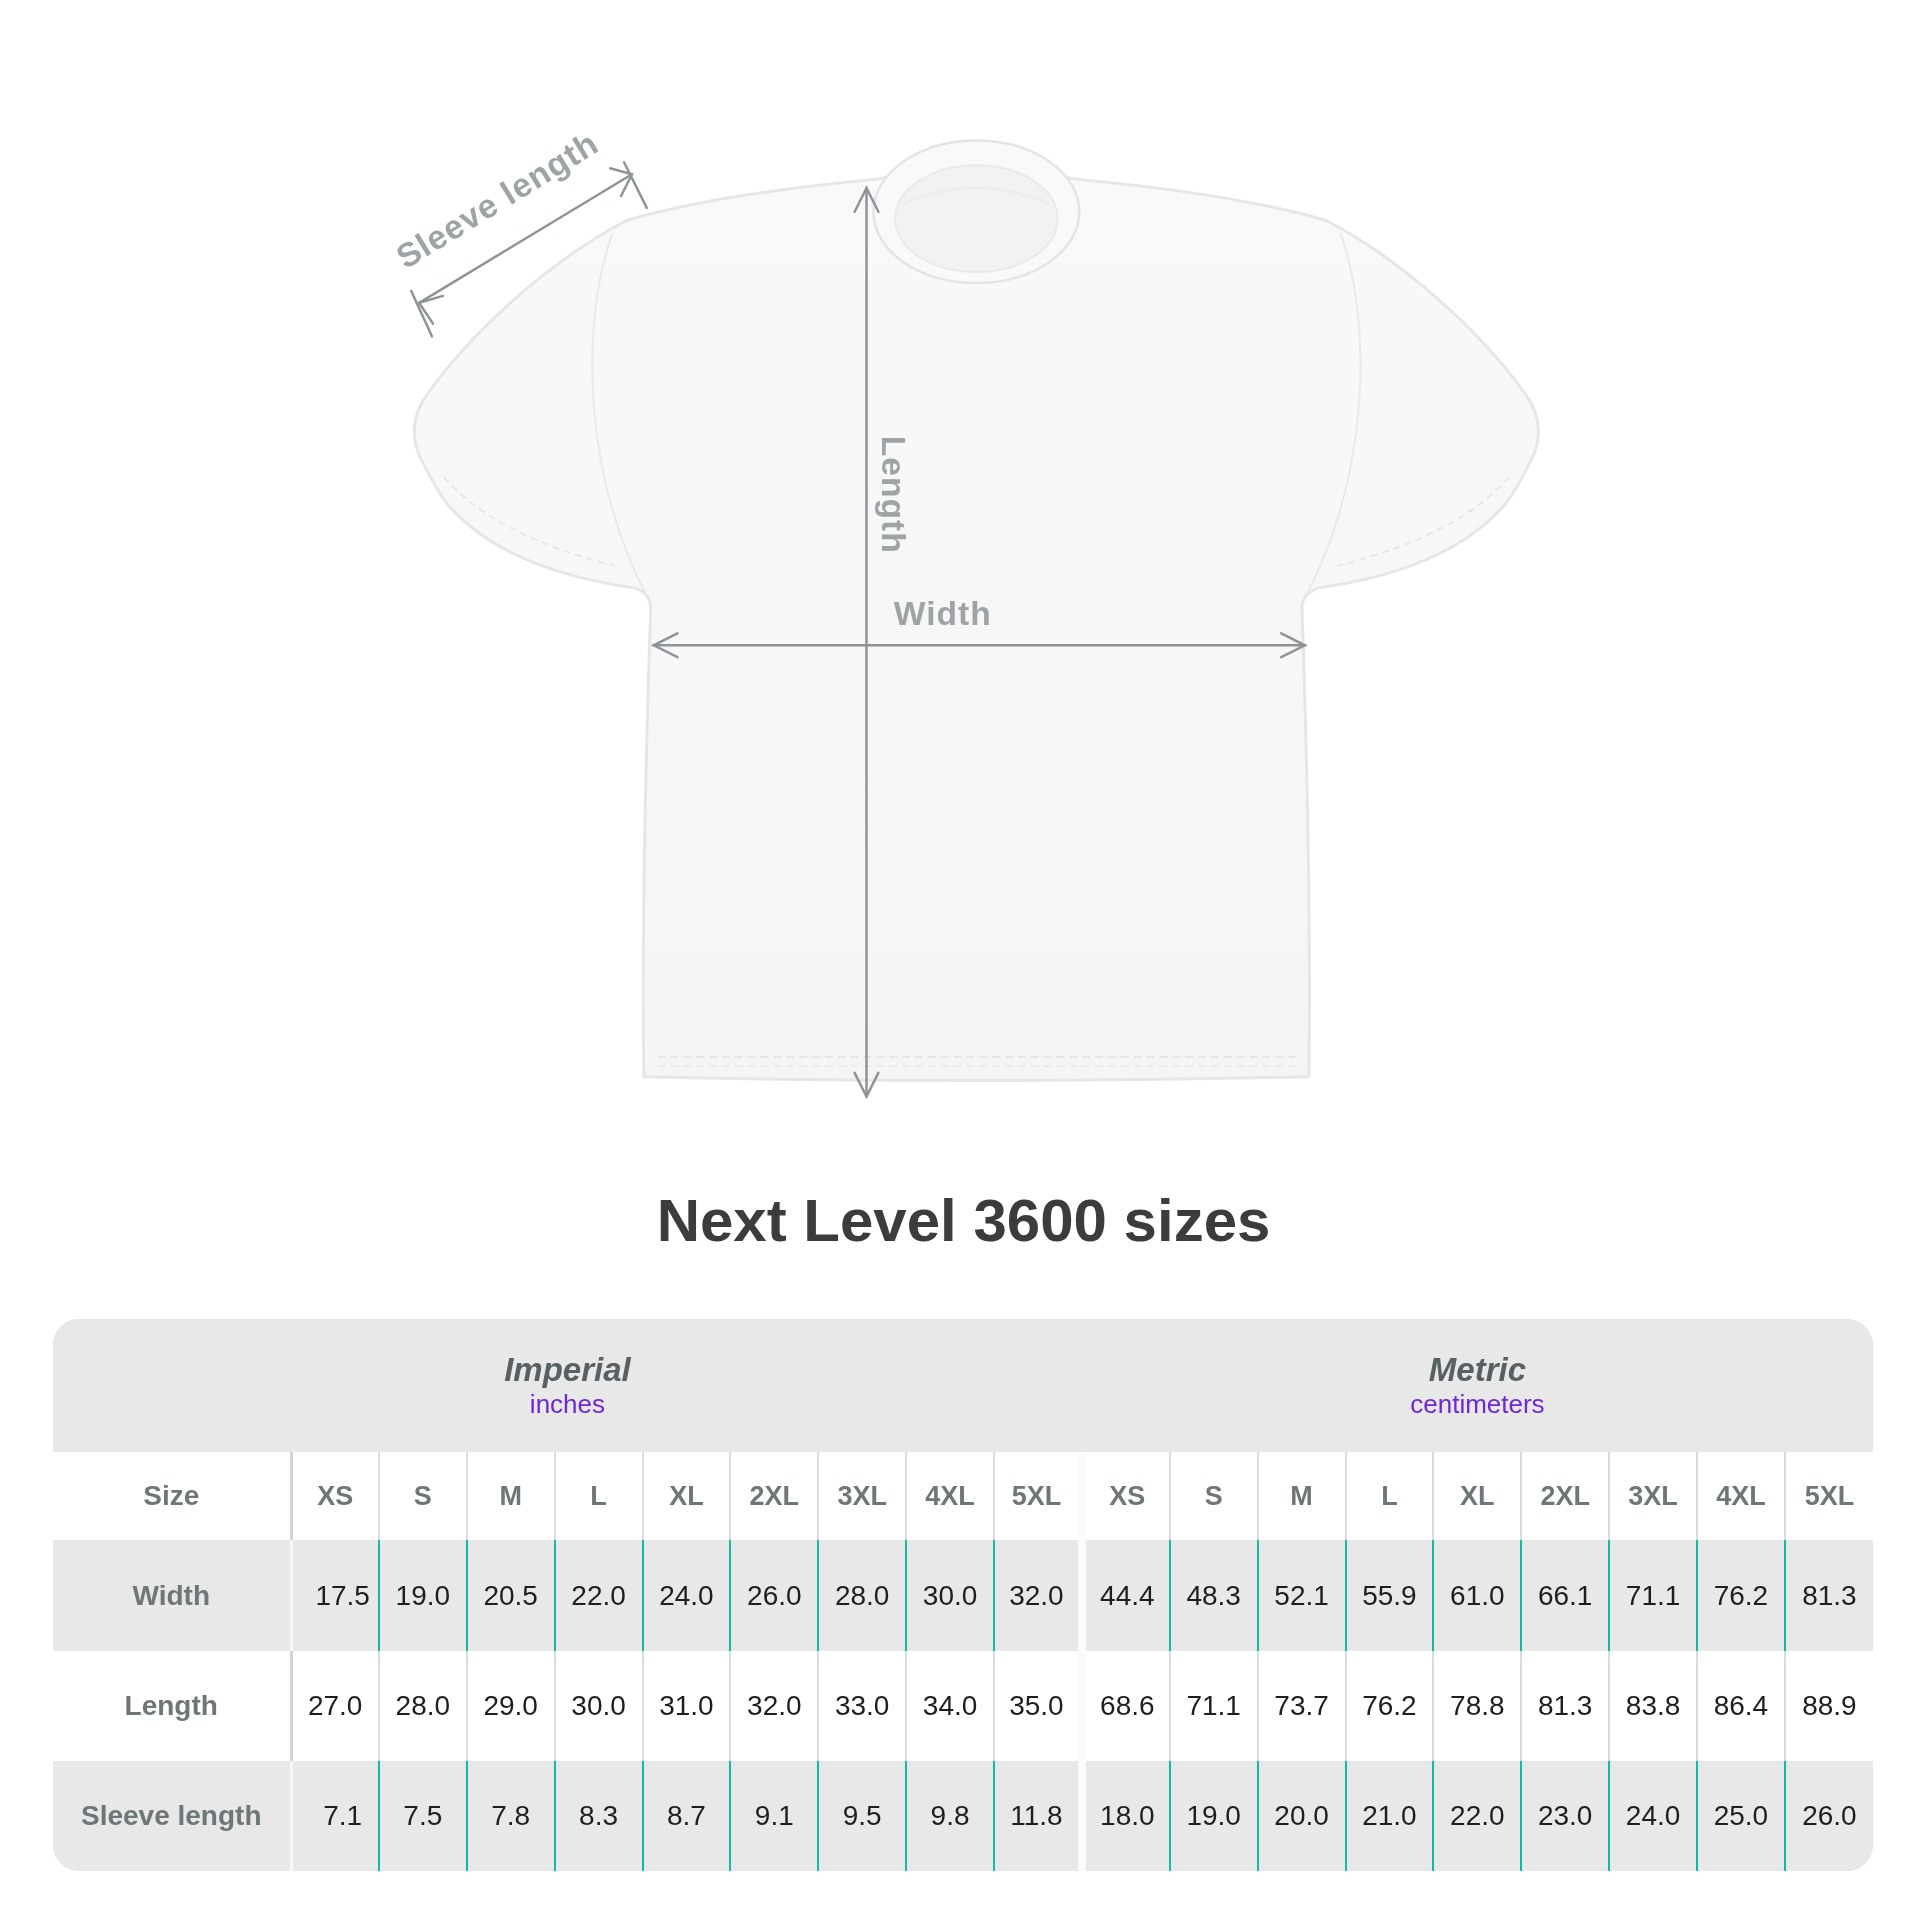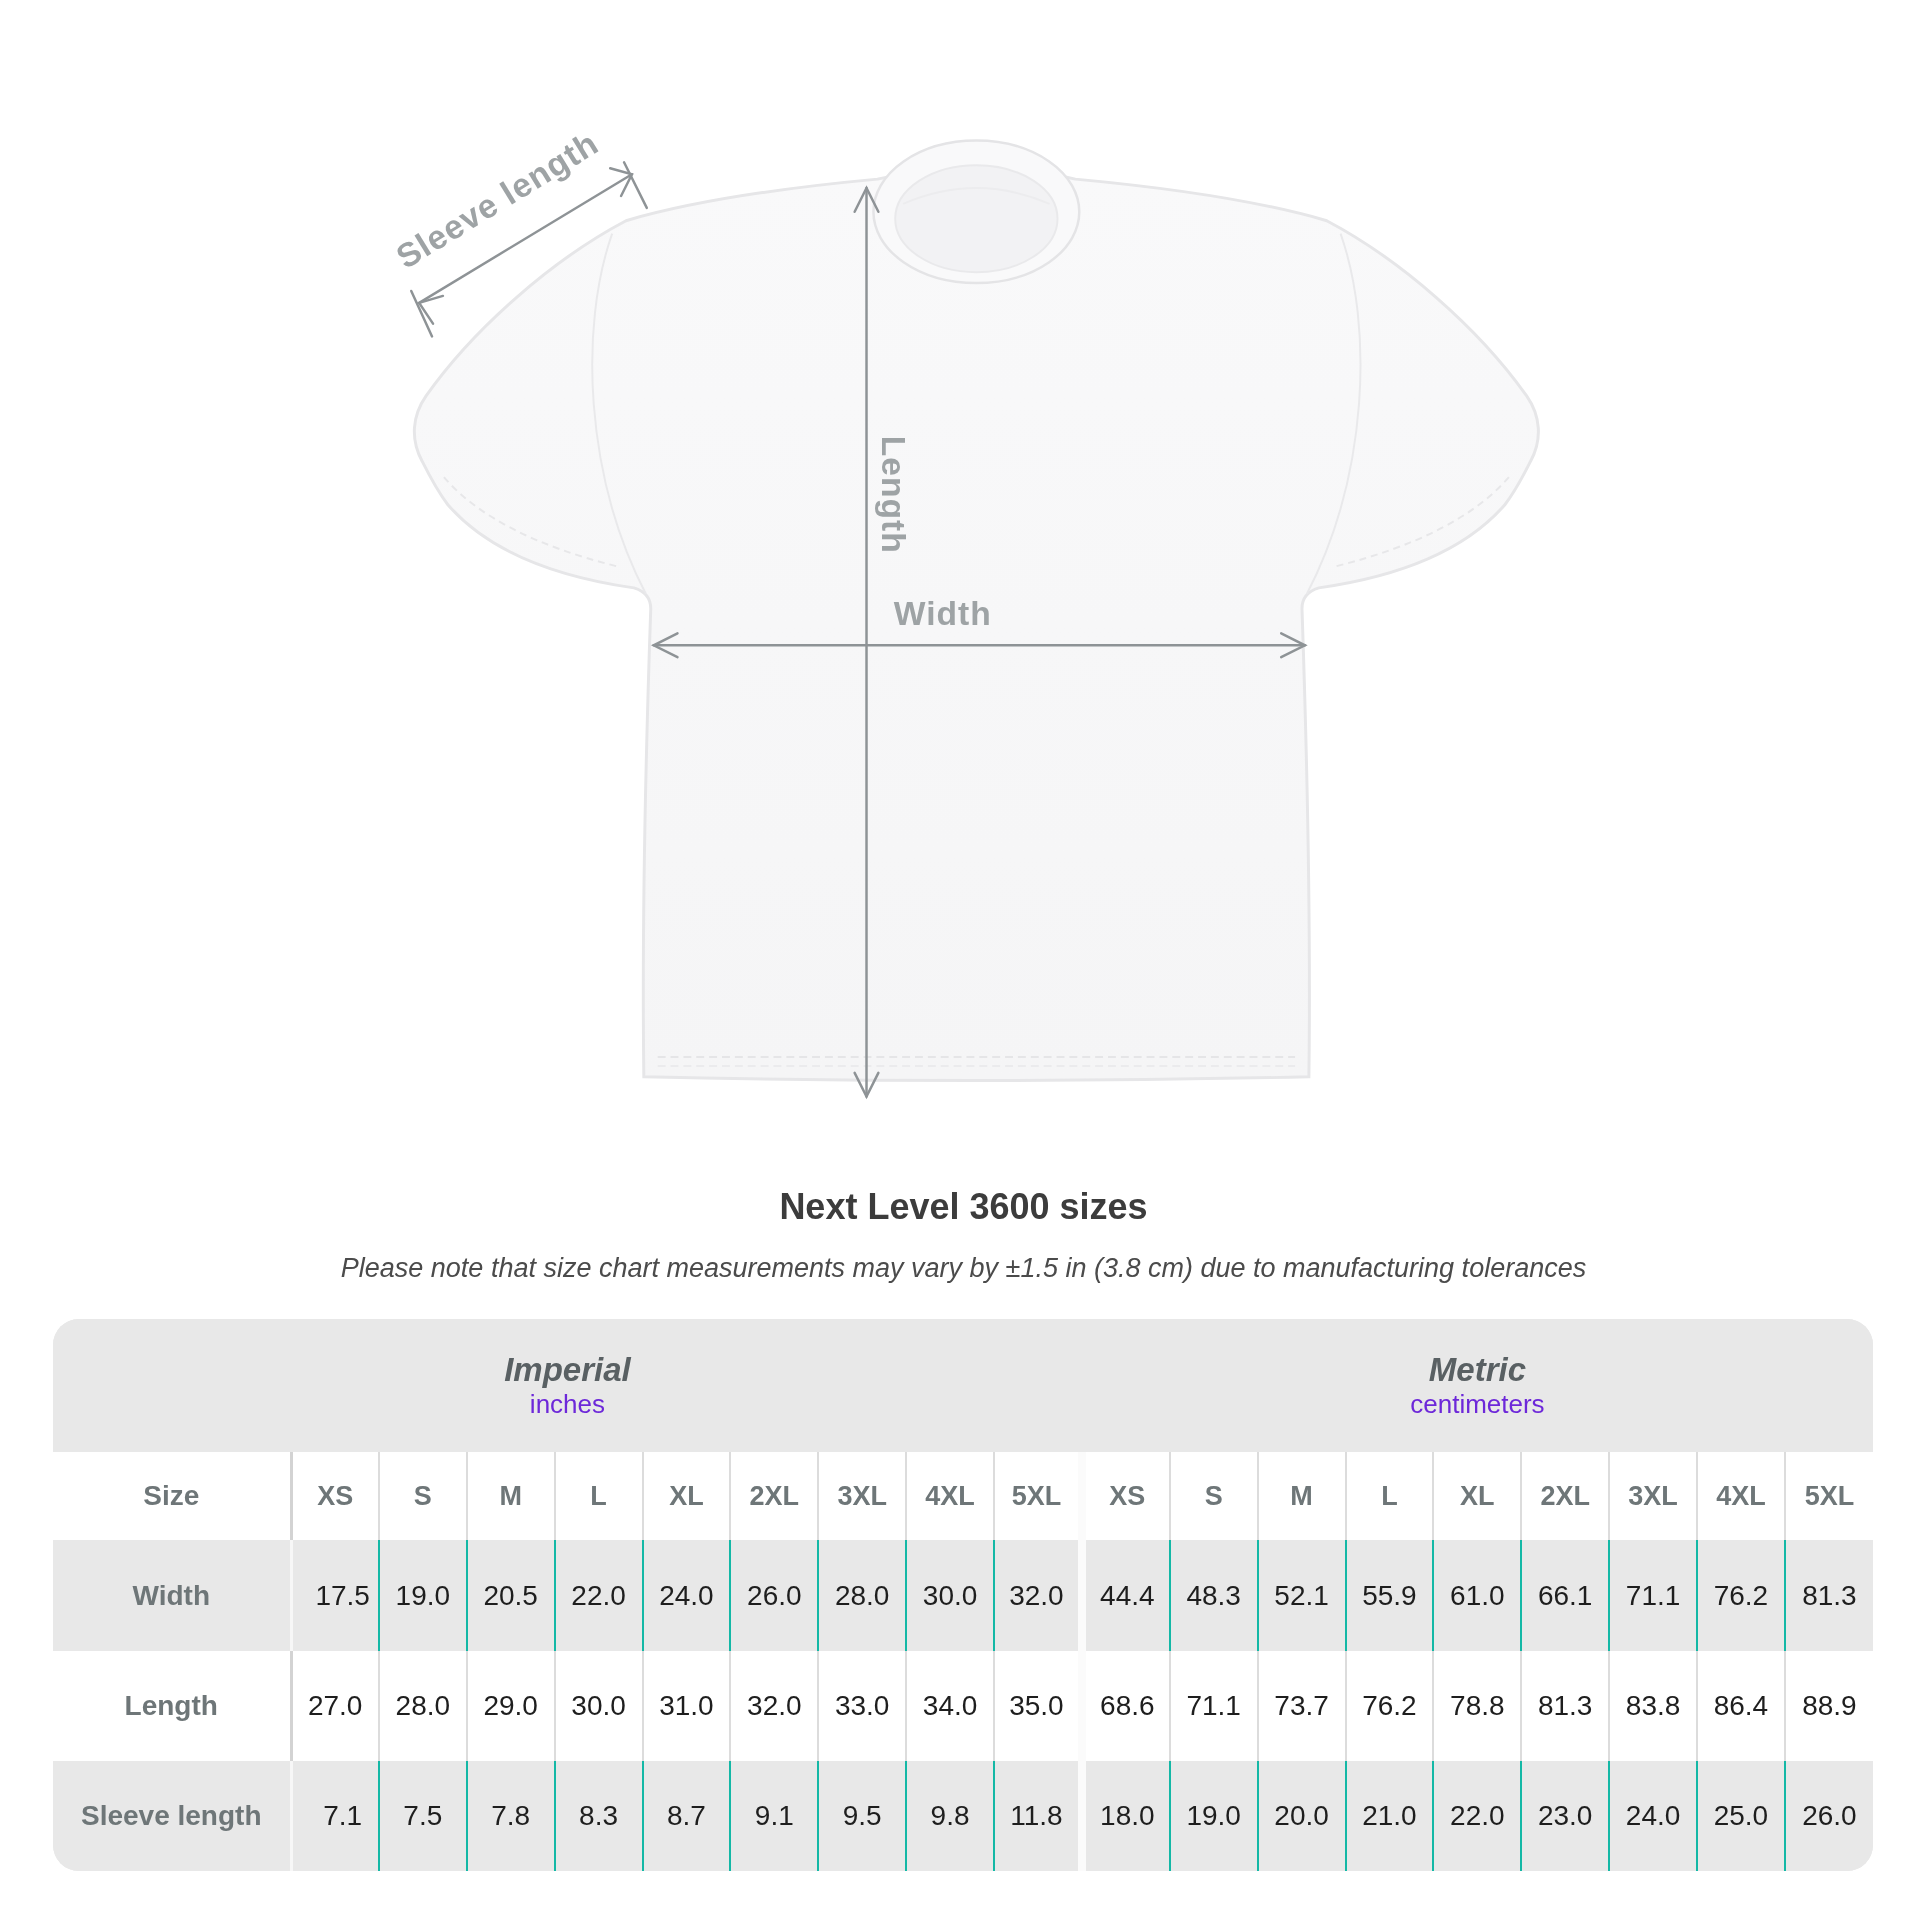--- a/index.html
+++ b/index.html
@@ -12,21 +12,21 @@
   .page{ position:relative; width:1927px; height:1927px; background:#fff; }
 
   
   .diagram-svg{ position:absolute; left:0; top:0; width:1927px; height:1153px; display:block; }
   .annot-text{ font-family:"Liberation Sans", sans-serif; font-size:34px; font-weight:bold; fill:#9ea3a5; letter-spacing:1px; }
   .arrow{ stroke:#8e9396; stroke-width:2.5; fill:none; stroke-linecap:round; }
 
   
   .title{
     position:absolute; top:1186px; left:0; width:100%;
-    text-align:center; font-size:36px; font-weight:bold; color:#3c3c3c;
+    text-align:center; font-size:60px; font-weight:bold; color:#3c3c3c;
   }
   .subtitle{
     position:absolute; top:1253px; left:0; width:100%;
     text-align:center; font-size:27px; font-style:italic; color:#4b4b4b;
   }
 
   
   .table-wrap{
     position:absolute; left:53px; top:1319px; width:1820px; height:552px;
     background:#e8e8e8; border-radius:26px; overflow:hidden;
@@ -121,21 +121,20 @@
 
     <g class="arrow">
       <path d="M 660 652 L 1318 652"></path>
       <path d="M 684 640 L 660 652 L 684 664"></path>
       <path d="M 1294 640 L 1318 652 L 1294 664"></path>
     </g>
     <text class="annot-text" x="952" y="632" text-anchor="middle">Width</text>
   </svg>
 
   <div class="title">Next Level 3600 sizes</div>
-  <div class="subtitle">Please note that size chart measurements may vary by ±1.5 in (3.8 cm) due to manufacturing tolerances</div>
 
   <div class="table-wrap">
     <table class="chart-table">
       <colgroup>
           <col style="width: 238px;">
           <col>
           <col>
           <col>
           <col>
           <col>

